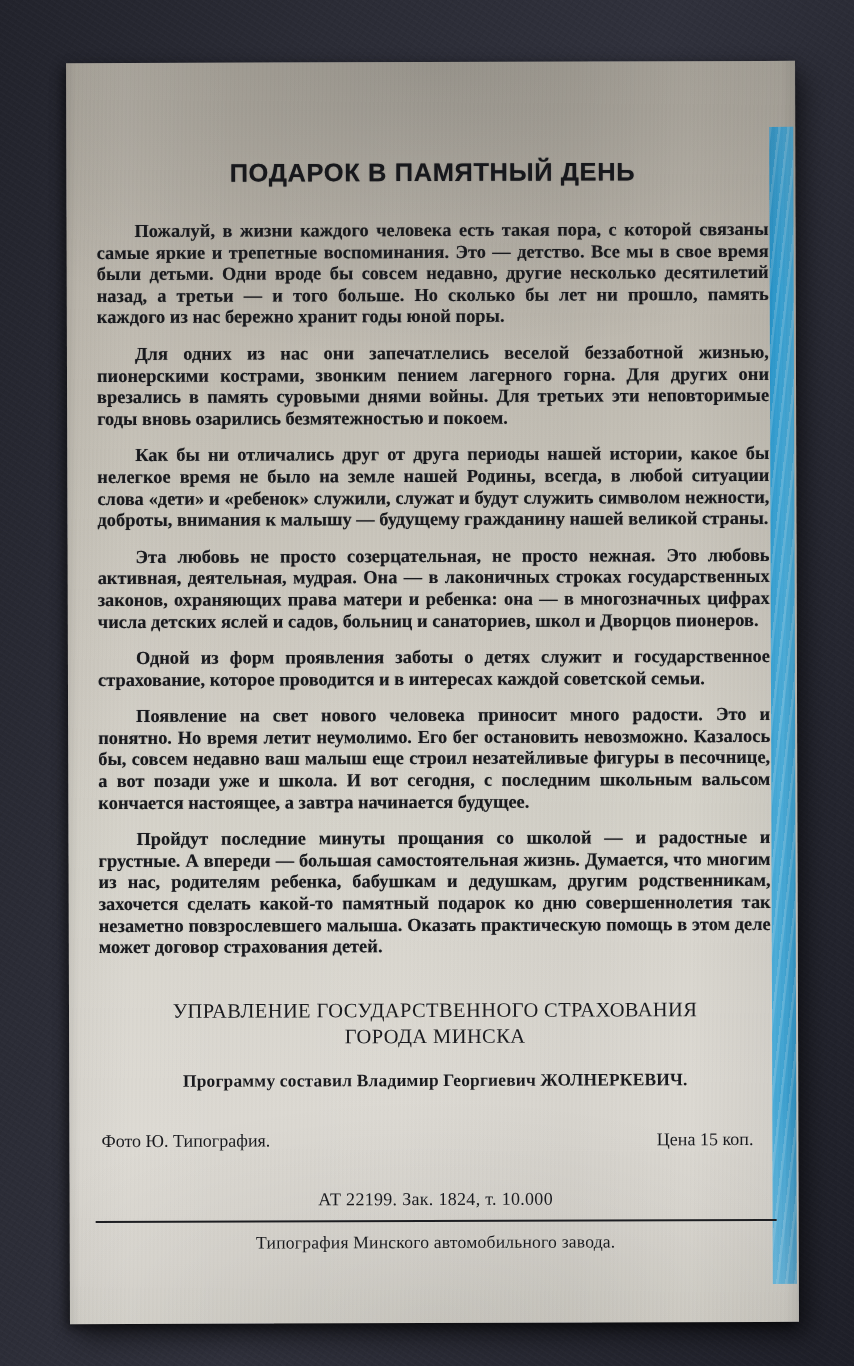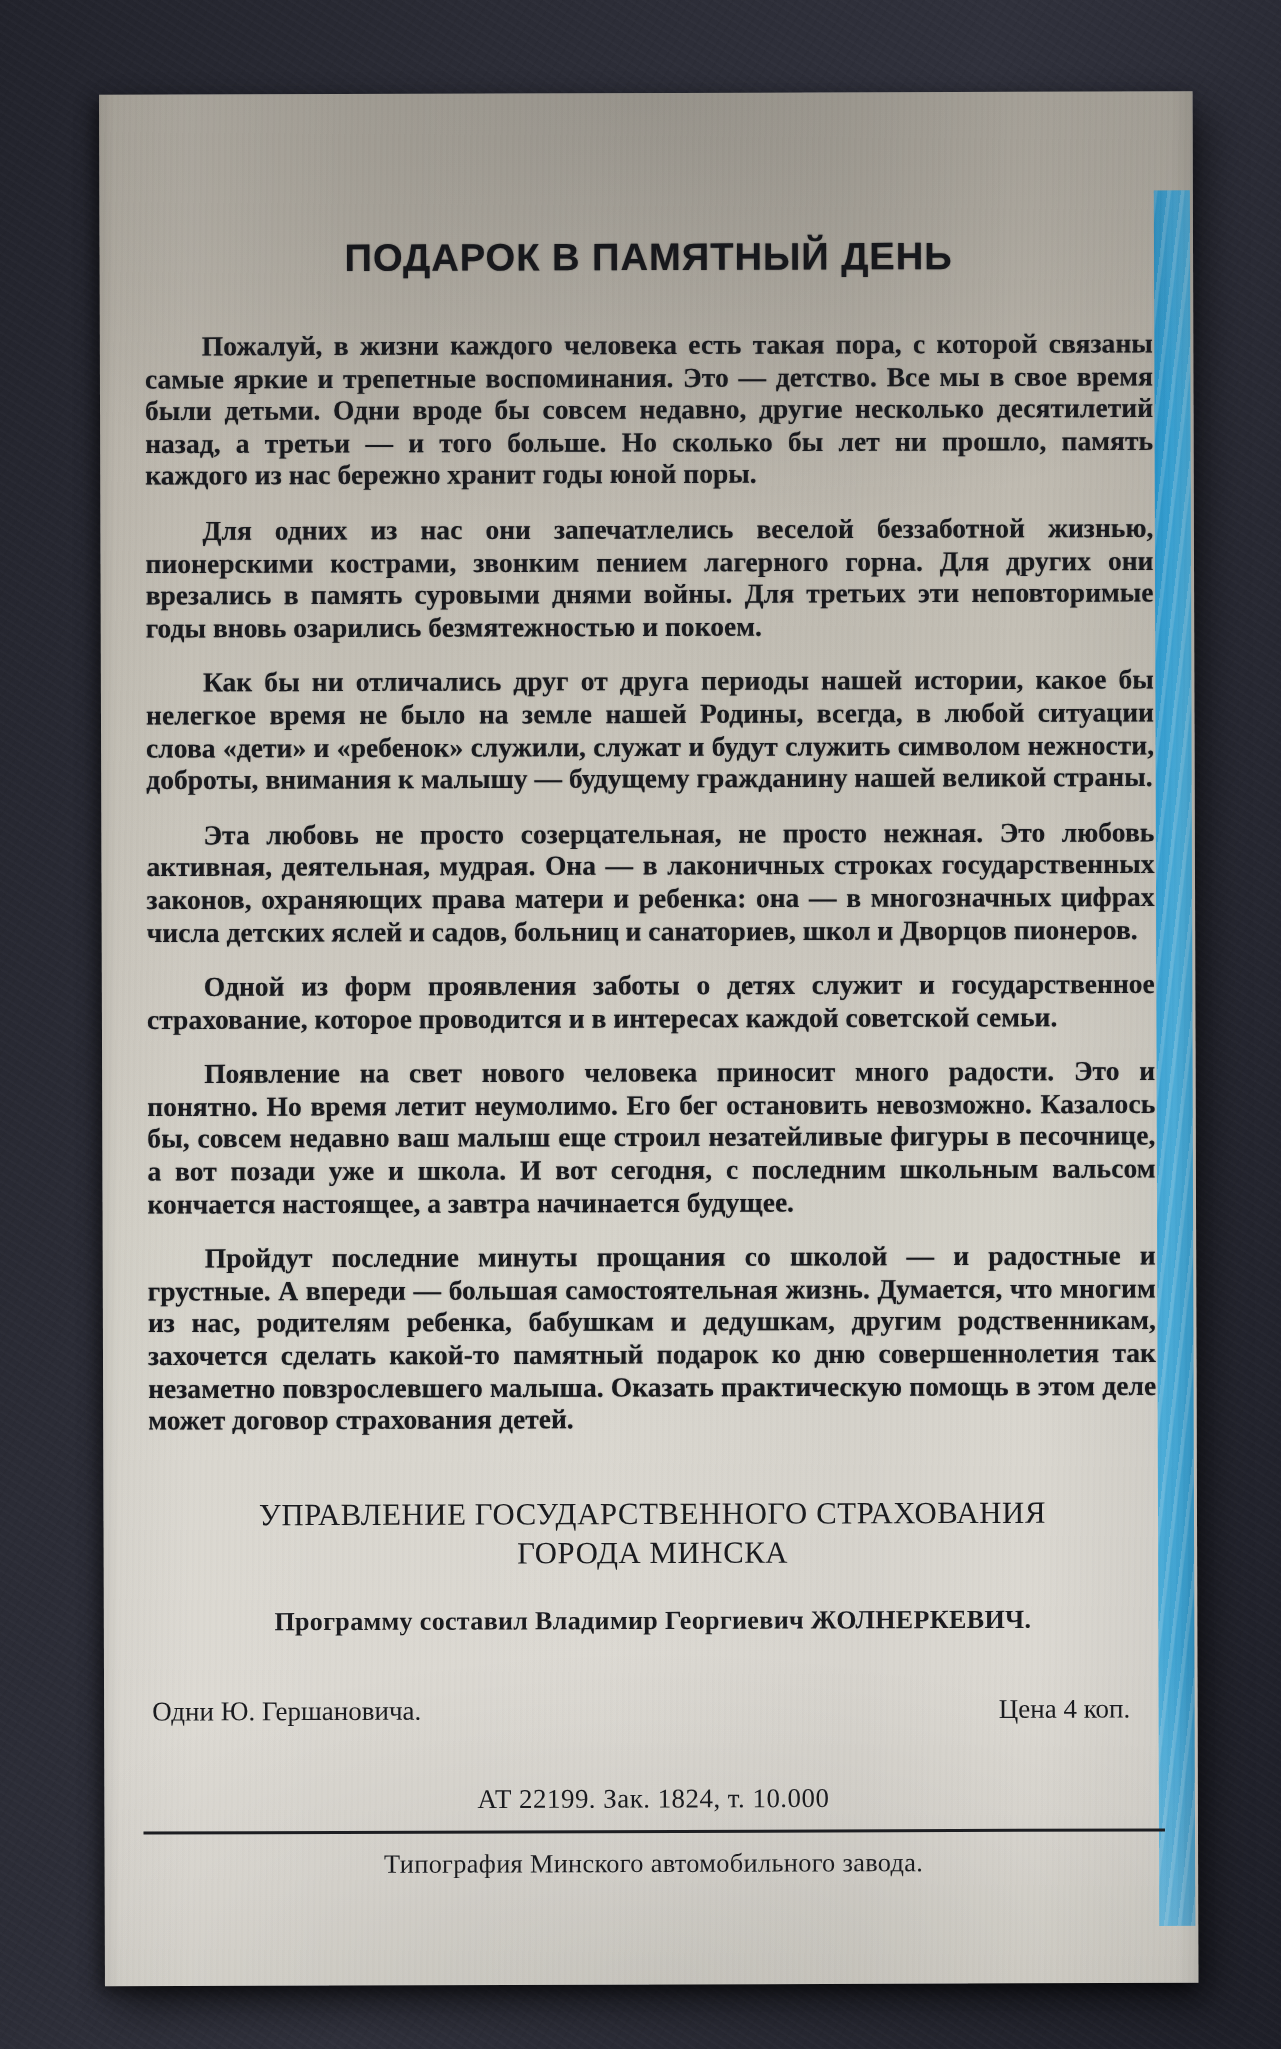--- a/index.html
+++ b/index.html
@@ -218,22 +218,22 @@
     <p class="para">Пройдут последние минуты прощания со школой — и радостные и грустные. А впереди — большая самостоятельная жизнь. Думается, что многим из нас, родителям ребенка, бабушкам и дедушкам, другим родственникам, захочется сделать какой-то памятный подарок ко дню совершеннолетия так незаметно повзрослевшего малыша. Оказать практическую помощь в этом деле может договор страхования детей.</p>
 
     <div id="org">
       <span>УПРАВЛЕНИЕ ГОСУДАРСТВЕННОГО СТРАХОВАНИЯ</span>
       <span class="line2">ГОРОДА МИНСКА</span>
     </div>
 
     <div id="compiler">Программу составил Владимир Георгиевич ЖОЛНЕРКЕВИЧ.</div>
 
     <div id="credit-row">
-      <span>Одни Ю. Гершановича.</span>
-      <span>Цена 4 коп.</span>
+      <span>Фото Ю. Типография.</span>
+      <span>Цена 15 коп.</span>
     </div>
 
     <div id="imprint">
       <div id="imprint-code">АТ 22199. Зак. 1824, т. 10.000</div>
       <div id="rule"></div>
       <div id="printer">Типография Минского автомобильного завода.</div>
     </div>
 
   </div>
 </div>

